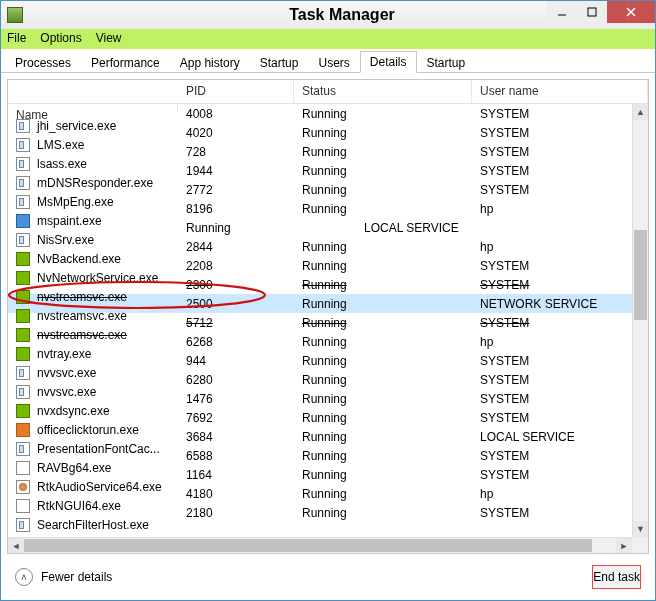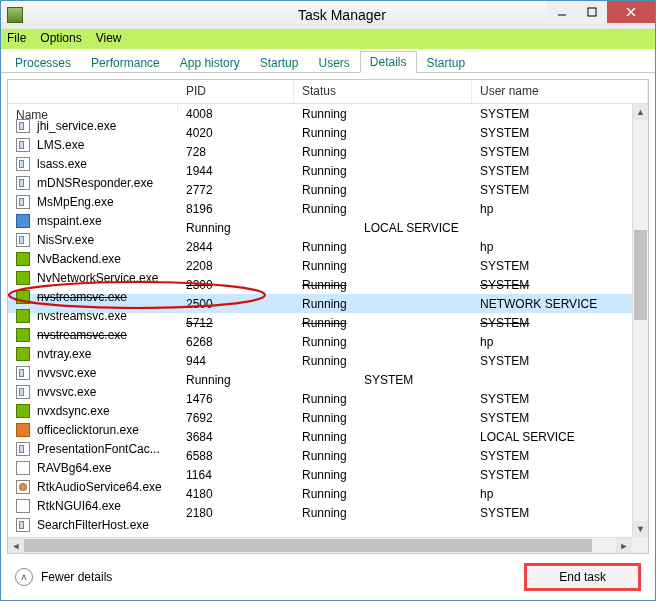--- a/index.html
+++ b/index.html
@@ -2,32 +2,32 @@
 <html><head>
 <meta charset="utf-8">
 <style>
   * { box-sizing: border-box; margin: 0; padding: 0; font-family: "Segoe UI", Tahoma, sans-serif; font-size: 12px; }
   body { background: #fff; width: 656px; height: 601px; overflow: hidden; position: relative; }
 
   .window { width: 656px; height: 601px; border: 1px solid #4a90c0; background: #fff; position: relative; display: flex; flex-direction: column; }
 
   .titlebar { height: 28px; background: linear-gradient(#f8f8f8, #eaeaea); display: flex; align-items: center; position: relative; }
   .titlebar .appicon { width: 16px; height: 16px; margin: 0 6px; background: linear-gradient(#9cc26a,#5a8a2a); border: 1px solid #3a6a10; }
-  .titlebar .title { flex: 1; text-align: center; font-size: 14px; color: #000; }
+  .titlebar .title { flex: 1; text-align: center; font-size: 16px; color: #000; font-weight: bold; }
   .winbtns { display: flex; height: 22px; position: absolute; right: 0; top: 0; }
   .winbtn { width: 30px; height: 22px; display: flex; align-items: center; justify-content: center; }
   .winbtn.min, .winbtn.max { background: #eee; }
   .winbtn.close { background: #c75050; color: #fff; width: 48px; }
   .winbtn svg { pointer-events: none; }
 
   .menubar { height: 20px; padding: 2px 6px; display: flex; gap: 14px; background: #bef264; }
   .menubar span { color: #000; cursor: default; }
 
   .tabs { height: 24px; display: flex; align-items: flex-end; padding: 0 4px; border-bottom: 1px solid #c8c8c8; background: #fff; }
-  .tab { padding: 3px 9px; border: 1px solid transparent; border-bottom: none; color: #0f766e; position: relative; top: 1px; cursor: default; }
+  .tab { padding: 3px 9px; border: 1px solid transparent; border-bottom: none; color: #000000; position: relative; top: 1px; cursor: default; }
   .tab.active { border-color: #c8c8c8; background: #fff; border-bottom: 1px solid #fff; }
 
   .tablewrap { flex: 1; position: relative; overflow: hidden; border: 1px solid #c8c8c8; margin: 6px 6px 0 6px; }
   .thead { display: flex; height: 24px; background: #fff; border-bottom: 1px solid #e0e0e0; }
   .th { padding: 4px 8px; border-right: 1px solid #e8e8e8; color: #333; font-weight: normal; }
   .col-name { width: 170px; margin-top: 24px; }
   .col-pid { width: 116px; }
   .col-status { width: 178px; }
   .col-user { flex: 1; }
 
@@ -54,21 +54,21 @@
   .hscroll { position:absolute; left:0; right:16px; bottom:0; height:16px; background:#f0f0f0; border-top:1px solid #ddd; }
   .hscroll .arrow { width:16px; height:16px; background:#e8e8e8; display:inline-flex; align-items:center; justify-content:center; color:#555; font-size:9px; float:left; }
   .hscroll .arrow.right { float:right; }
   .hscroll .thumb { position:absolute; top:1px; bottom:1px; left:16px; right:40px; background:#c2c2c2; }
 
   .corner { position:absolute; right:0; bottom:0; width:16px; height:16px; background:#f0f0f0; }
 
   .footer { height: 46px; display:flex; align-items:center; justify-content:space-between; padding: 0 14px; }
   .fewer { display:flex; align-items:center; gap:8px; cursor: default; }
   .fewer .circ { width:18px; height:18px; border:1px solid #888; border-radius:50%; display:flex; align-items:center; justify-content:center; font-size:10px; color:#444; }
-  .endtask { padding: 4px 32px; border:3px solid #ef4444; background:#f3f3f3; cursor: default; }
+  .endtask { padding: 4px 0; border:1px solid #ef4444; background:#f3f3f3; cursor: default; }
 
   .redcircle { position:absolute; pointer-events:none; z-index:50; }
 </style>
 </head>
 <body>
 
 <div class="window">
 
   <div class="titlebar">
     <div class="appicon"></div>
@@ -240,20 +240,21 @@
           </div>
           <div class="td col-pid">944</div>
           <div class="td col-status">Running</div>
           <div class="td col-user">SYSTEM</div>
         </div>
         <div class="row">
           <div class="td col-name">
             <div class="picon default"></div>
             <span>nvvsvc.exe</span>
           </div>
+          <div class="td col-pid">6280</div>
           <div class="td col-status">Running</div>
           <div class="td col-user">SYSTEM</div>
         </div>
         <div class="row">
           <div class="td col-name">
             <div class="picon nvidia"></div>
             <span>nvxdsync.exe</span>
           </div>
           <div class="td col-pid">1476</div>
           <div class="td col-status">Running</div>

